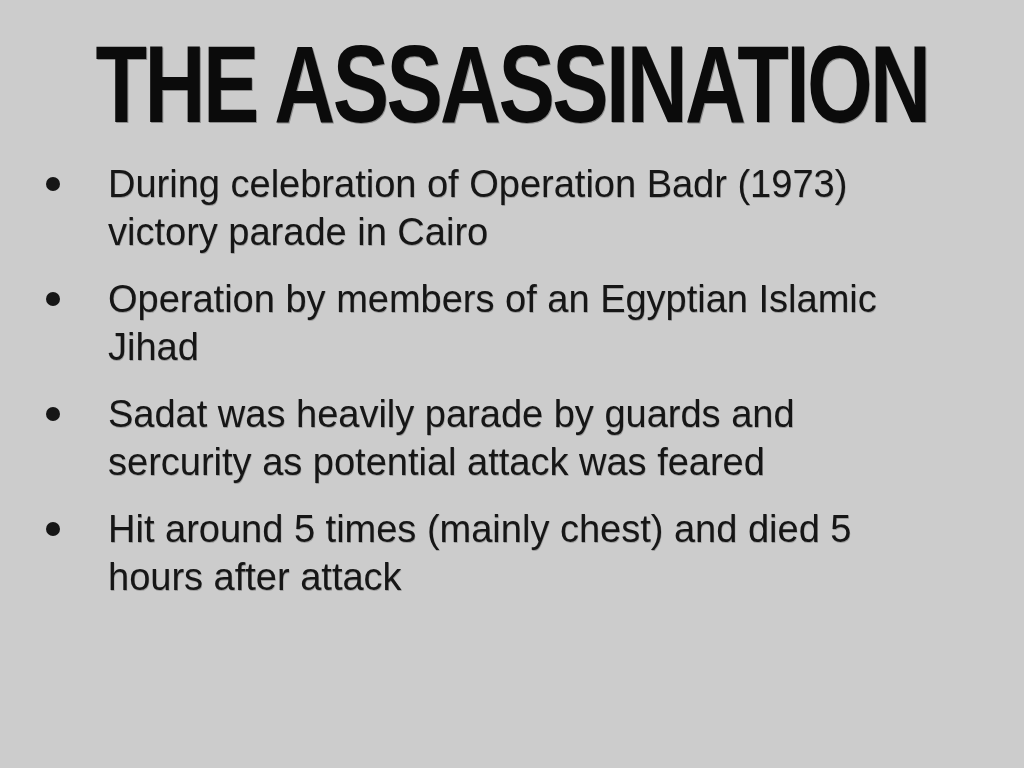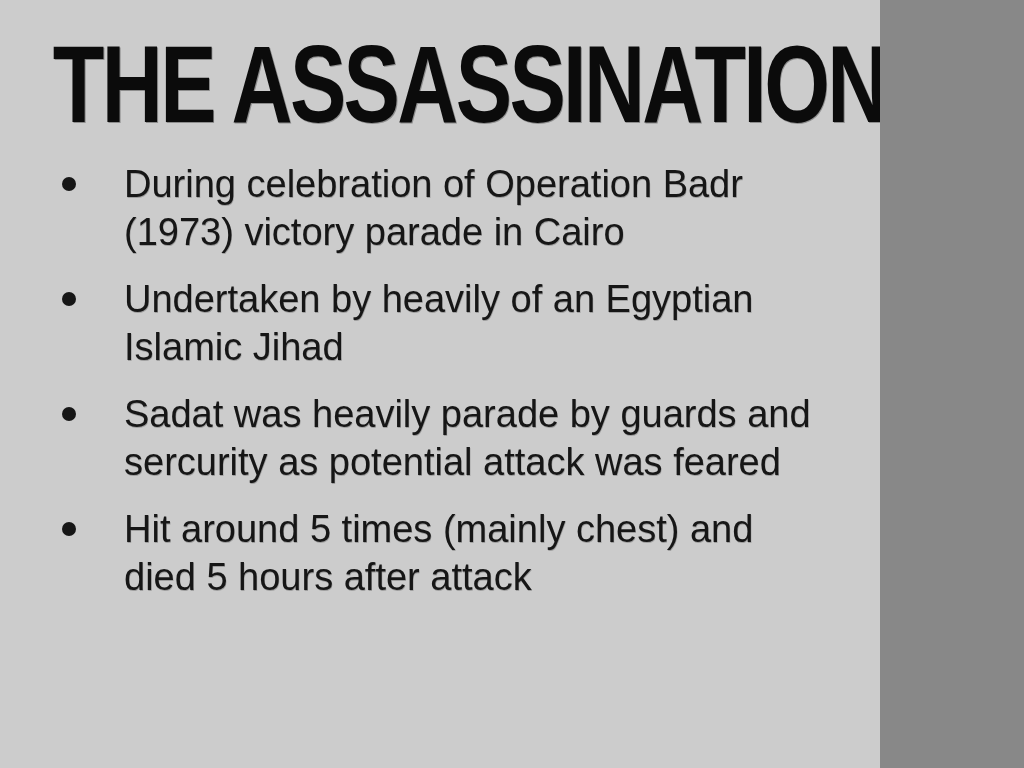--- a/index.html
+++ b/index.html
@@ -2,21 +2,21 @@
 <html><head>
 <meta charset="utf-8">
 <style>
   html, body {
     margin: 0;
     padding: 0;
     background: #888888;
   }
   .slide {
     position: relative;
-    width: 880px;
+    width: 1024px;
     height: 768px;
     background: #cccccc;
     overflow: hidden;
     font-family: "Liberation Sans", sans-serif;
   }
   .title {
     margin: 0;
     padding-top: 26px;
     text-align: center;
     font-family: "Liberation Sans", sans-serif;
@@ -26,21 +26,21 @@
     letter-spacing: -3px;
     white-space: nowrap;
     color: #0b0b0b;
     transform: scale(0.88, 1.14);
     transform-origin: center top;
     text-shadow: 1px 1px 0 rgba(90,90,90,0.55);
   }
   .bullets {
     list-style: none;
     margin: 38px 0 0 0;
-    padding: 0 60px 0 60px;
+    padding: 0 60px 0 44px;
   }
   .bullet-item {
     display: flex;
     align-items: flex-start;
     margin-bottom: 19px;
     color: #161616;
   }
   .dot {
     flex: 0 0 auto;
     width: 14px;
@@ -63,21 +63,21 @@
 <div class="slide">
   <h1 class="title">THE ASSASSINATION</h1>
 
   <ul class="bullets">
     <li class="bullet-item">
       <span class="dot"></span>
       <span class="bullet-text">During celebration of Operation Badr (1973) victory parade in Cairo</span>
     </li>
     <li class="bullet-item">
       <span class="dot"></span>
-      <span class="bullet-text">Undertaken by heavily of an Egyptian Islamic Jihad</span>
+      <span class="bullet-text">Operation by members of an Egyptian Islamic Jihad</span>
     </li>
     <li class="bullet-item">
       <span class="dot"></span>
       <span class="bullet-text">Sadat was heavily parade by guards and sercurity as potential attack was feared</span>
     </li>
     <li class="bullet-item">
       <span class="dot"></span>
       <span class="bullet-text">Hit around 5 times (mainly chest) and died 5 hours after attack</span>
     </li>
   </ul>

